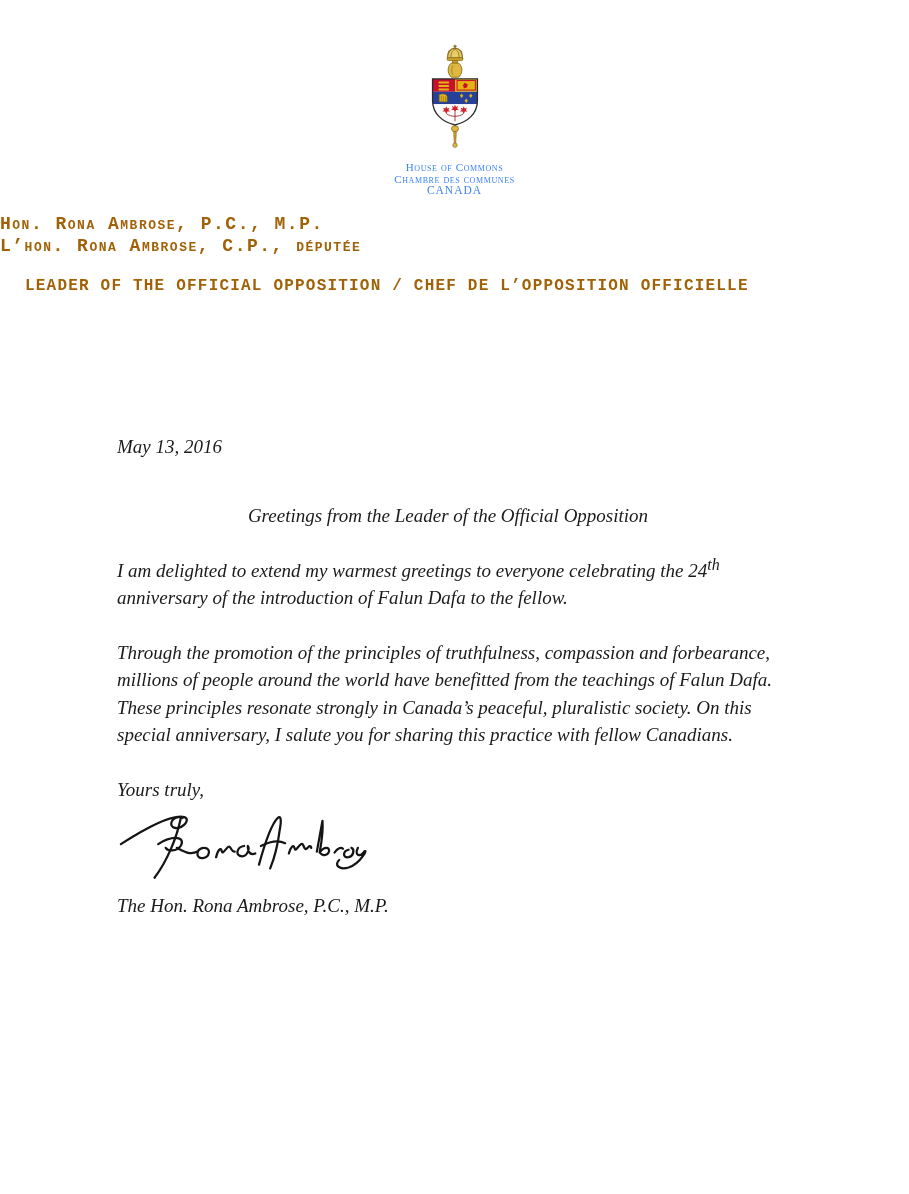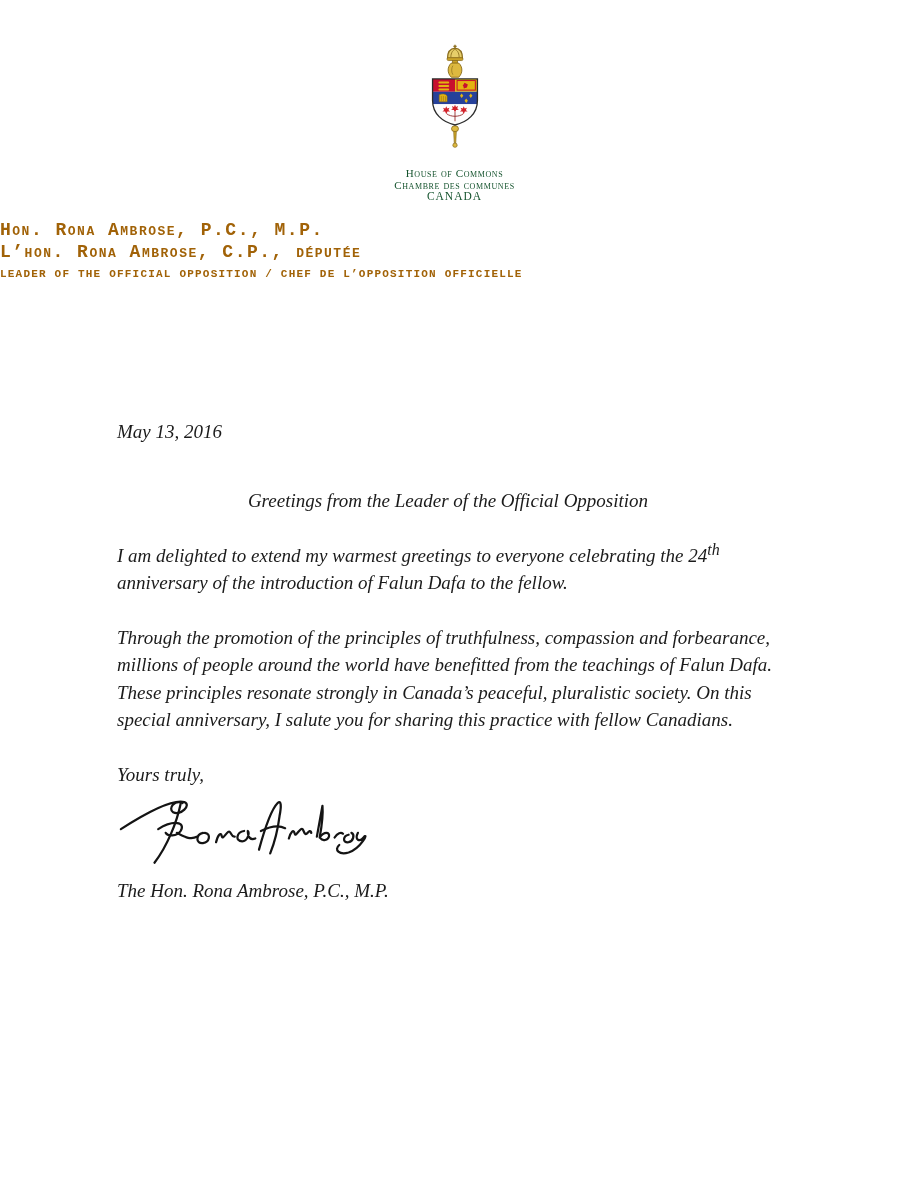--- a/index.html
+++ b/index.html
@@ -5,32 +5,32 @@
   * { margin:0; padding:0; box-sizing:border-box; }
   html,body { background:#ffffff; }
   .page {
     width:909px; height:1194px; margin:0 auto; background:#ffffff;
     font-family:"Liberation Serif", serif; color:#1b1b1b;
     overflow:hidden; position:relative;
   }
   
   .crest-block { text-align:center; padding-top:44px; }
   .crest-svg { width:92px; height:108px; display:inline-block; }
-  .org-lines { margin-top:12px; line-height:11.5px; color:#14532d; }
+  .org-lines { margin-top:6px; line-height:11.5px; color:#3b82f6; }
   .org-line1, .org-line2 {
     font-size:11px; font-variant:small-caps; letter-spacing:0.6px;
   }
   .org-line3 { font-size:11.5px; letter-spacing:1px; }
   
   .member-block {
     text-align:left; margin-top:16px;
     font-family:Liberation Mono, monospace; font-weight:bold; color:#a16207;
   }
   .member-name { font-size:18px; font-variant:small-caps; letter-spacing:1.5px; line-height:22px; }
-  .member-title { font-size:11px; letter-spacing:1.2px; margin-top:5px; }
+  .member-title { font-size:16px; letter-spacing:1.2px; margin-top:20px;padding-left:25px; }
   
   .letter-body {
     margin:0 130px 0 117px; font-style:italic; font-size:19px; line-height:27.5px;
   }
   .date-line { margin-top:138px; }
   .subject-line {
     margin-top:42px; text-align:center; 
     text-underline-offset:3px;
   }
   .para { margin-top:27px; }

